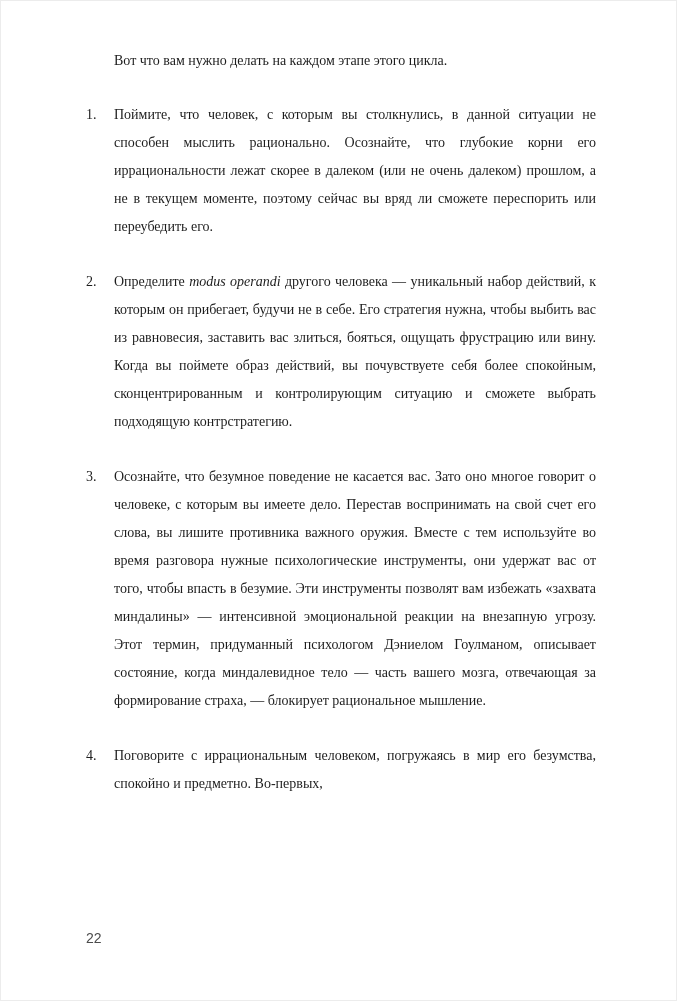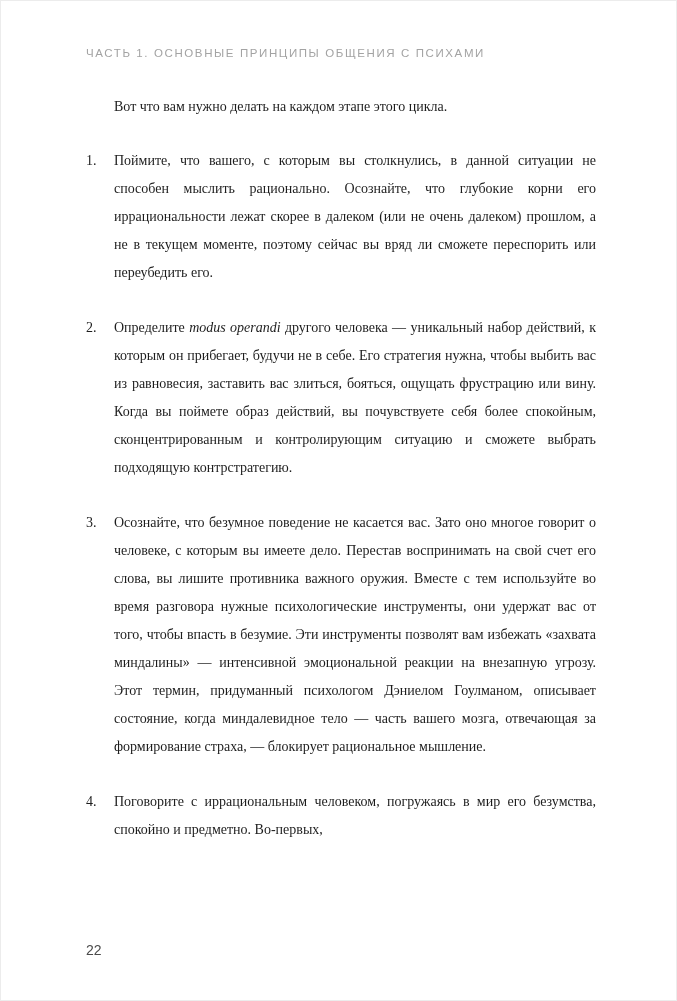--- a/index.html
+++ b/index.html
@@ -51,40 +51,39 @@
     flex: 1 1 auto;
     margin: 0;
   }
   .item-text em {
     font-style: italic;
     margin-top: 46px;
   }
   .page-number {
     position: absolute;
     left: 85px;
-    bottom: 42px;
+    bottom: 54px;
     font-family: "Liberation Sans", "DejaVu Sans", sans-serif;
     font-size: 14px;
     color: #4b4b4b;
   }
 </style>
 </head>
 <body>
 
 <div class="book-page">
 
-  <div class="running-header">ЧАСТЬ 1. ОСНОВНЫЕ ПРИНЦИПЫ ОБЩЕНИЯ С ПСИХАМИ</div>
 
   <p class="body-text intro">Вот что вам нужно делать на каждом этапе этого цикла.</p>
 
   <div class="list">
 
     <div class="list-item body-text">
       <span class="num">1.</span>
-      <p class="item-text">Поймите, что вашего, с которым вы столкнулись, в данной ситуации не способен мыслить рационально. Осознайте, что глубокие корни его иррациональности лежат скорее в далеком (или не очень далеком) прошлом, а не в текущем моменте, поэтому сейчас вы вряд ли сможете переспорить или переубедить его.</p>
+      <p class="item-text">Поймите, что человек, с которым вы столкнулись, в данной ситуации не способен мыслить рационально. Осознайте, что глубокие корни его иррациональности лежат скорее в далеком (или не очень далеком) прошлом, а не в текущем моменте, поэтому сейчас вы вряд ли сможете переспорить или переубедить его.</p>
     </div>
 
     <div class="list-item body-text">
       <span class="num">2.</span>
       <p class="item-text"><span>Определите </span><em>modus operandi</em><span> другого человека — уникальный набор действий, к которым он прибегает, будучи не в себе. Его стратегия нужна, чтобы выбить вас из равновесия, заставить вас злиться, бояться, ощущать фрустрацию или вину. Когда вы поймете образ действий, вы почувствуете себя более спокойным, сконцентрированным и контролирующим ситуацию и сможете выбрать подходящую контрстратегию.</span></p>
     </div>
 
     <div class="list-item body-text">
       <span class="num">3.</span>
       <p class="item-text">Осознайте, что безумное поведение не касается вас. Зато оно многое говорит о человеке, с которым вы имеете дело. Перестав воспринимать на свой счет его слова, вы лишите противника важного оружия. Вместе с тем используйте во время разговора нужные психологические инструменты, они удержат вас от того, чтобы впасть в безумие. Эти инструменты позволят вам избежать «захвата миндалины» — интенсивной эмоциональной реакции на внезапную угрозу. Этот термин, придуманный психологом Дэниелом Гоулманом, описывает состояние, когда миндалевидное тело — часть вашего мозга, отвечающая за формирование страха, — блокирует рациональное мышление.</p>

